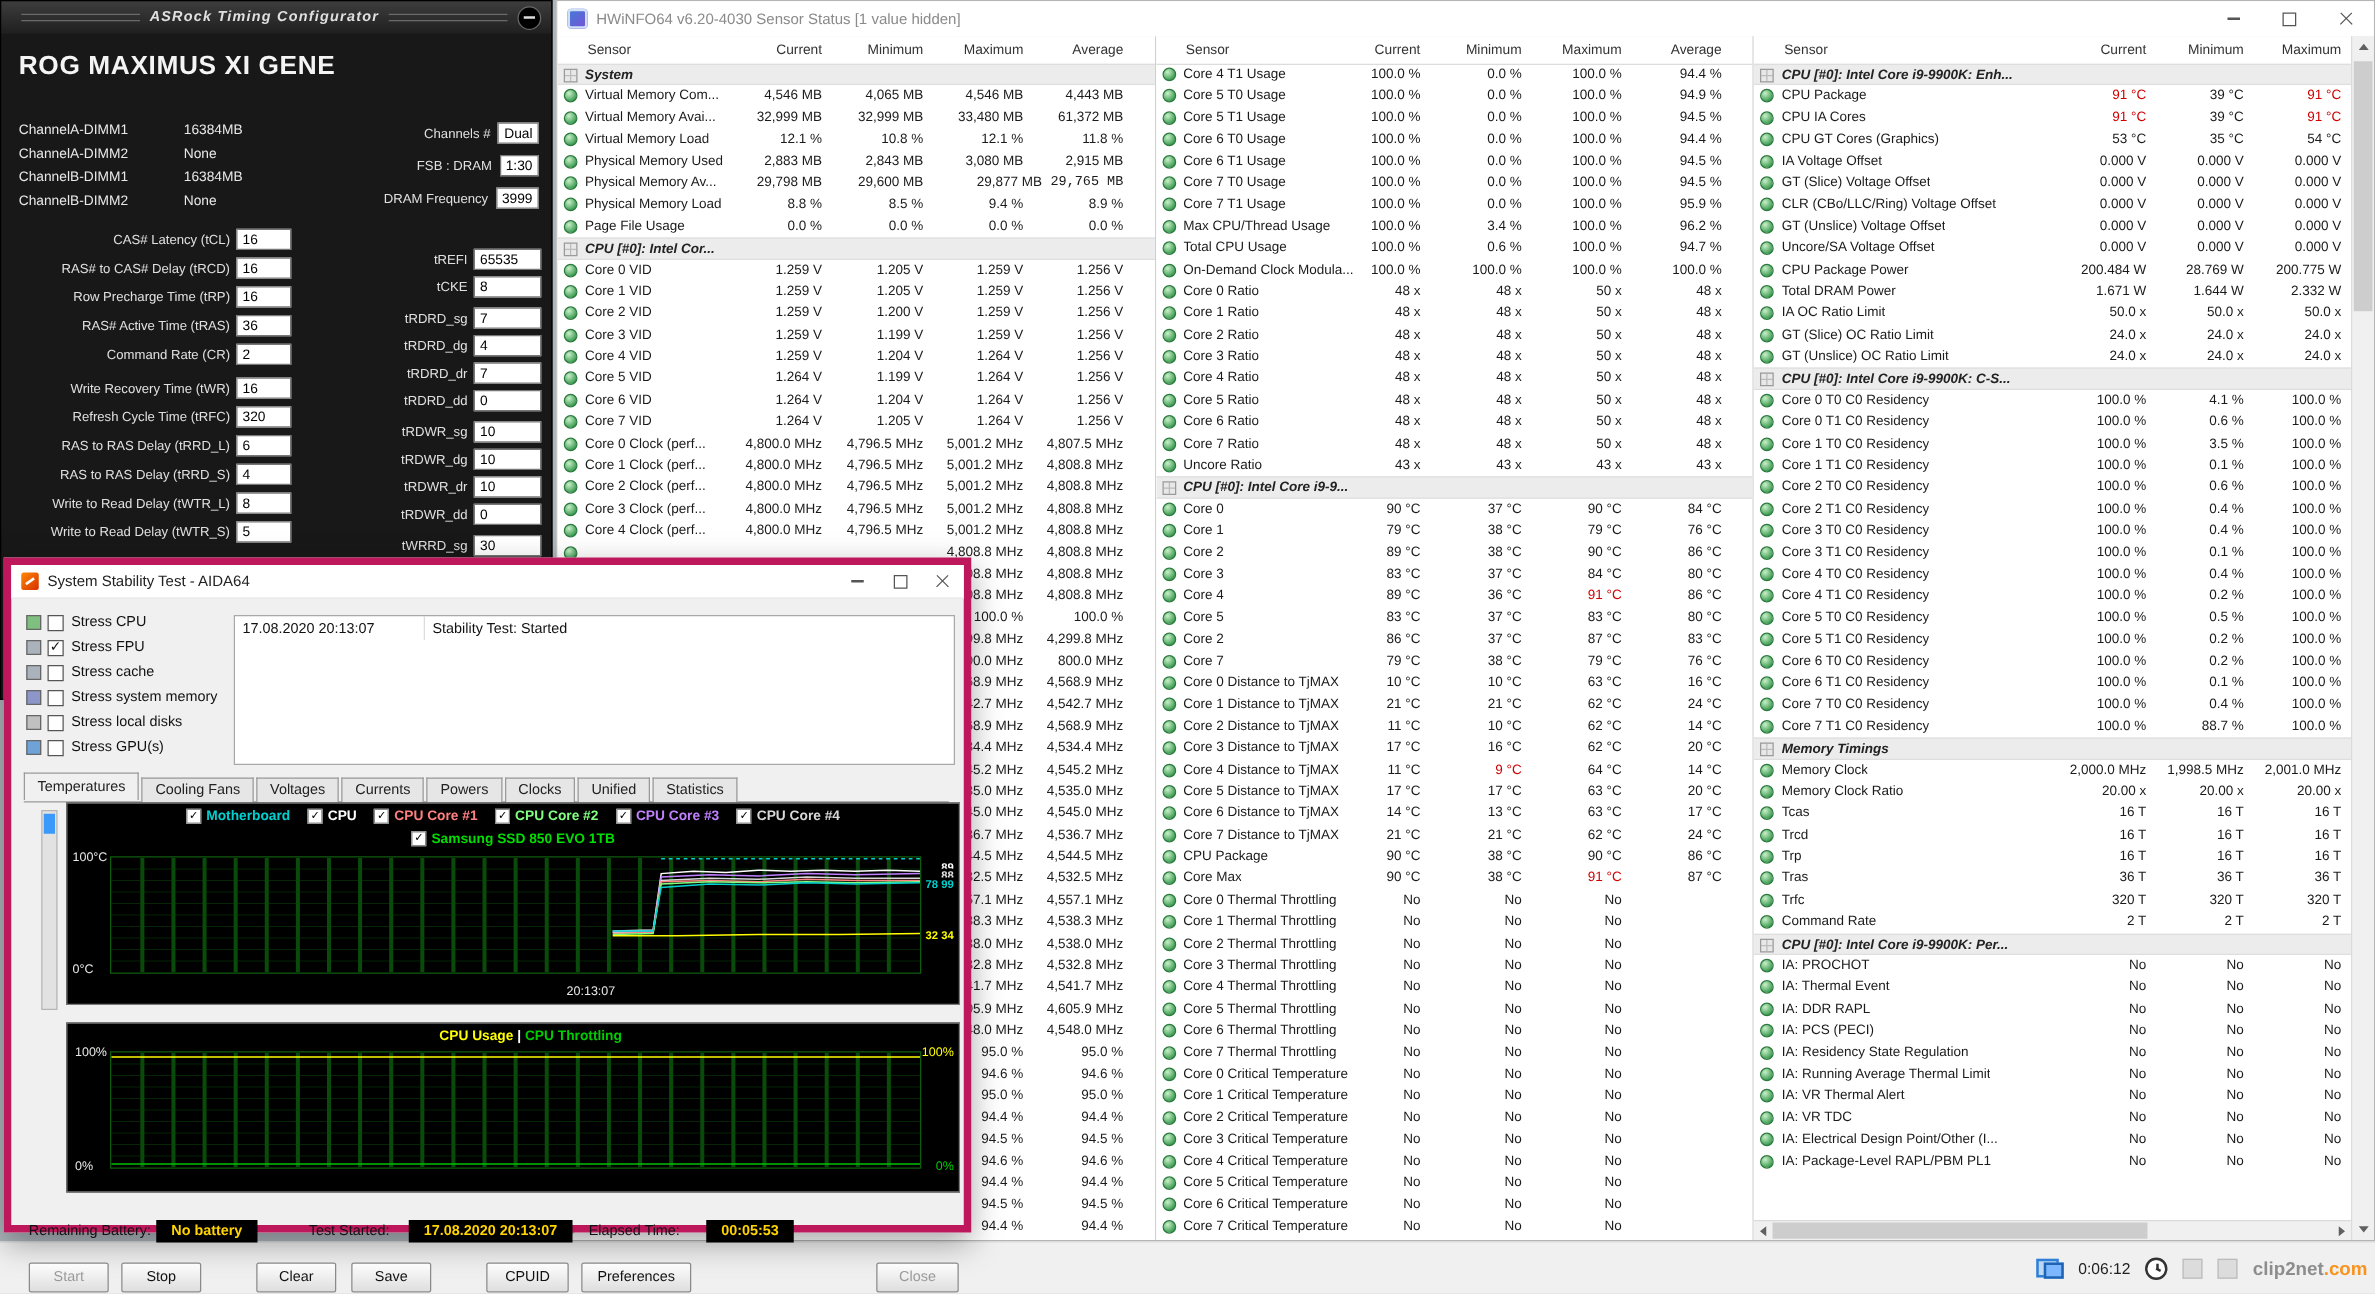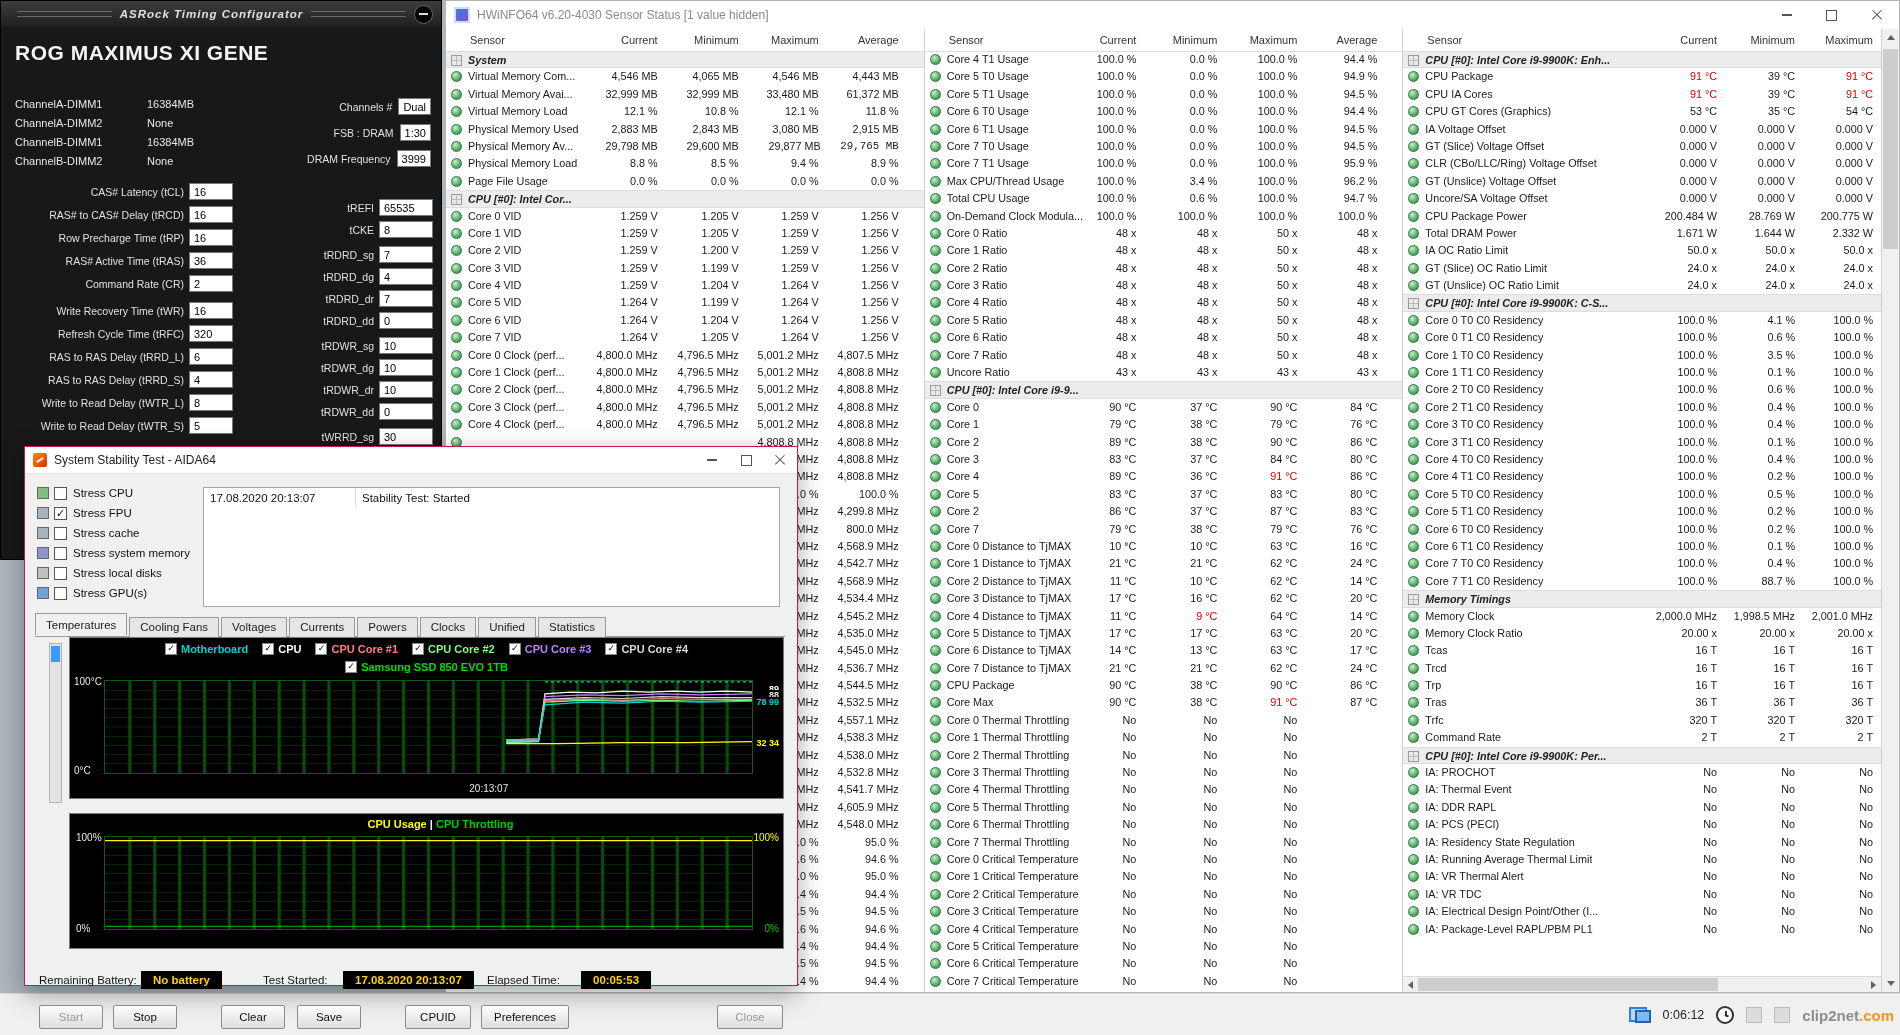--- a/index.html
+++ b/index.html
@@ -69,21 +69,21 @@
           box-sizing:border-box;padding:0 4px;}
   .as-col{position:absolute;}
   .as-trow{display:flex;align-items:center;justify-content:flex-end;height:17px;margin-bottom:6px;}
   .as-col-right .as-trow{margin-bottom:5px;}
   .as-trow.gap{margin-top:10px;}
   .as-col-right .as-trow.gap{margin-top:8px;}
   .as-tlabel{color:#e0e0e0;font-size:10.5px;margin-right:5px;white-space:nowrap;}
   .as-tbox{width:44px;}
   .as-col-right .as-tbox{width:54px;}
   
-  .aida{position:absolute;left:24px;top:446px;width:774px;height:540px;background:#f0f0f0;border:1px solid #be185d;
+  .aida{position:absolute;left:3px;top:446px;width:774px;height:540px;background:#f0f0f0;border:6px solid #be185d;
         box-sizing:border-box;z-index:30;box-shadow:0 8px 24px rgba(0,0,0,.35);}
   .ai-titlebar{height:26px;background:#fff;display:flex;align-items:center;padding-left:8px;border-bottom:1px solid #e4e4e4;}
   .ai-appicon{width:14px;height:14px;border-radius:2px;background:linear-gradient(135deg,#ff8a00,#d62f00);position:relative;}
   .ai-appicon::before{content:"";position:absolute;left:3px;top:6px;width:8px;height:2px;background:#fff;transform:rotate(-35deg);}
   .ai-title{font-size:12px;color:#222;margin-left:7px;}
   .ai-titlebar .wb{width:34px;}
   .st-list{position:absolute;left:12px;top:36px;}
   .st-row{height:20px;display:flex;align-items:center;}
   .st-ico{width:12px;height:12px;margin-right:5px;border:1px solid #666;box-sizing:border-box;}
   .st-ico-0{background:#7fbf7f;} .st-ico-1{background:#aab2bb;} .st-ico-2{background:#aab2bb;}
@@ -206,21 +206,21 @@
             <span class="hw-val" style="right: 266px;">2,883 MB</span>
             <span class="hw-val" style="right: 185px;">2,843 MB</span>
             <span class="hw-val" style="right: 105px;">3,080 MB</span>
             <span class="hw-val" style="right: 25px;">2,915 MB</span>
           </div>
           <div class="hw-row">
             <span class="hw-ico hw-ico-dot"></span>
             <span class="hw-name">Physical Memory Av...</span>
             <span class="hw-val" style="right: 266px;">29,798 MB</span>
             <span class="hw-val" style="right: 185px;">29,600 MB</span>
-            <span class="hw-val" style="right: 103px;">29,877 MB</span>
+            <span class="hw-val" style="right: 90px;">29,877 MB</span>
             <span class="hw-val" style="right: 25px; font-family: Liberation Mono, monospace;">29,765 MB</span>
           </div>
           <div class="hw-row">
             <span class="hw-ico hw-ico-dot"></span>
             <span class="hw-name">Physical Memory Load</span>
             <span class="hw-val" style="right: 266px;">8.8 %</span>
             <span class="hw-val" style="right: 185px;">8.5 %</span>
             <span class="hw-val" style="right: 105px;">9.4 %</span>
             <span class="hw-val" style="right: 25px;">8.9 %</span>
           </div>

